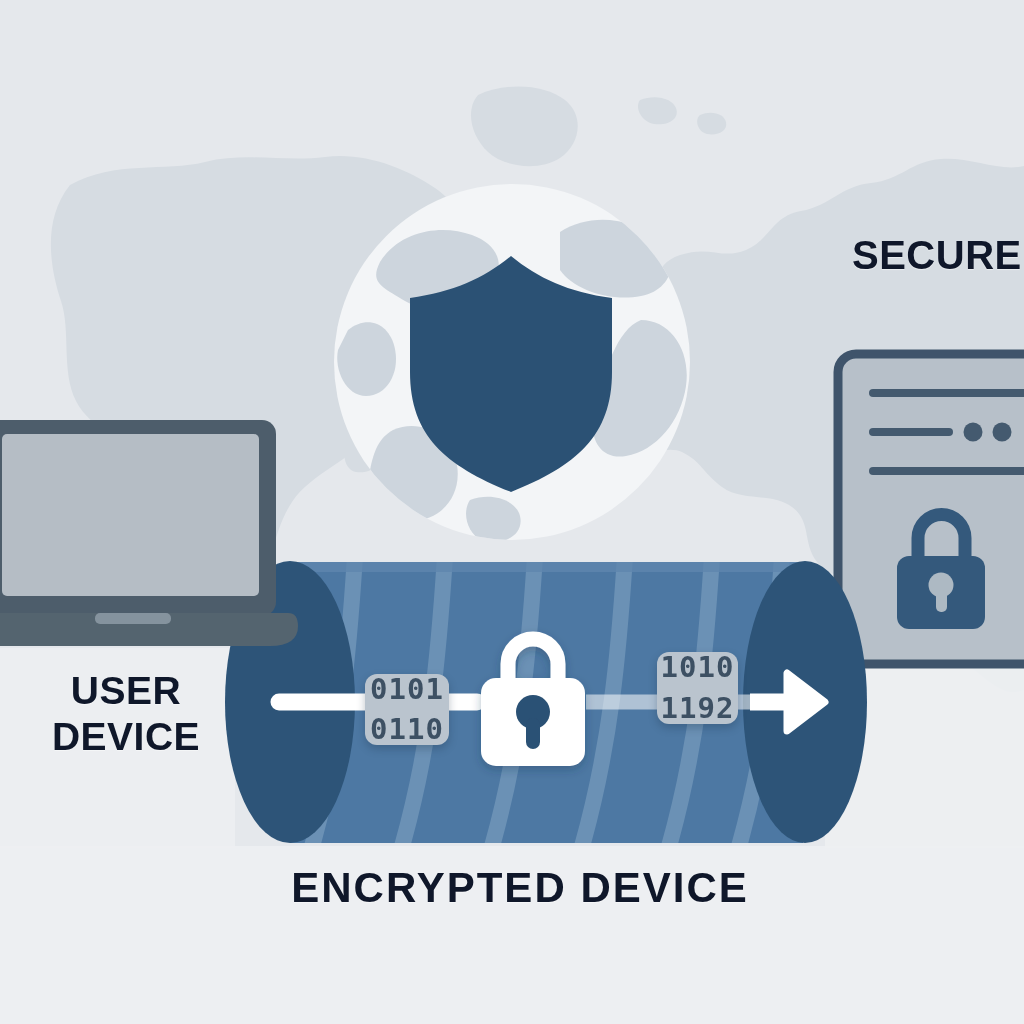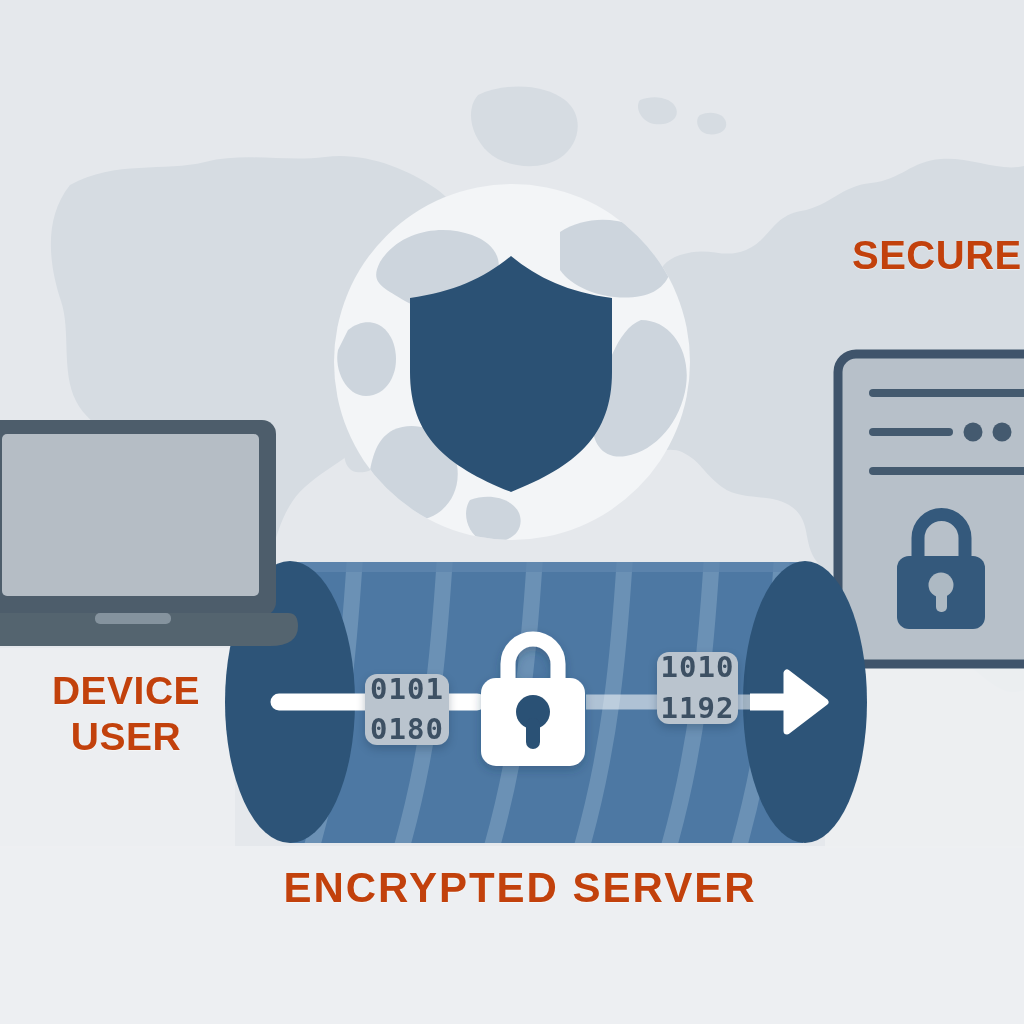--- a/index.html
+++ b/index.html
@@ -2,21 +2,21 @@
 <html><head>
 <meta charset="utf-8">
 <style>
   html,body{margin:0;padding:0;background:#e5e8ec;}
   .canvas{
     position:relative;width:1024px;height:1024px;overflow:hidden;
     font-family:"Liberation Sans",sans-serif;background:#e5e8ec;
   }
   .layer{position:absolute;left:0;top:0;width:1024px;height:1024px;}
   .label{
-    position:absolute;font-weight:bold;color:#c2410c;
+    position:absolute;font-weight:bold;color:#0f172a;
     text-shadow:0 1px 1px rgba(255,255,255,.5);
   }
   .secure-server{left:852px;top:230px;font-size:40px;line-height:50px;letter-spacing:.5px;white-space:nowrap;}
   .user-device{left:22px;top:668px;width:208px;text-align:center;font-size:39px;line-height:46px;letter-spacing:.5px;}
   .encrypted-tunnel{left:208px;top:864px;width:624px;text-align:center;font-size:42px;letter-spacing:2px;white-space:nowrap;}
   .vpn-label{
     position:absolute;left:411px;top:330px;width:201px;text-align:center;
     font-size:74px;line-height:86px;font-weight:bold;letter-spacing:2px;color:#f2f5f8;
   }
   .chip{
@@ -151,40 +151,40 @@
     <g filter="url(#lockShadow)">
       <path d="M 508 682 L 508 664 A 25 25 0 0 1 558 664 L 558 682" fill="none" stroke="#ffffff" stroke-width="15" stroke-linecap="round"></path>
       <rect x="481" y="678" width="104" height="88" rx="15" fill="#ffffff"></rect>
       <circle cx="533" cy="712" r="17" fill="#2b5174"></circle>
       <rect x="526" y="718" width="14" height="31" rx="7" fill="#2b5174"></rect>
     </g>
   </svg>
 
   <div class="chip chip-1">
     <span>0101</span>
-    <span>0180</span>
+    <span>0110</span>
   </div>
   <div class="chip chip-2">
     <span>1010</span>
     <span>1192</span>
   </div>
 
   <svg class="layer" viewBox="0 0 1024 1024">
     <g>
       <rect x="-28" y="420" width="304" height="196" rx="14" fill="#4d5d6b"></rect>
       <rect x="2" y="434" width="257" height="162" rx="5" fill="#b5bdc5"></rect>
       <path d="M -28 613 L 288 613 Q 298 613 298 626 Q 298 646 270 646 L -28 646 Z" fill="#54646f"></path>
       <rect x="95" y="613" width="76" height="11" rx="5" fill="#85939e"></rect>
     </g>
   </svg>
 
   <div class="label secure-server">
     <div>SECURE</div>
   </div>
 
   <div class="label user-device">
+    <div>USER</div>
     <div>DEVICE</div>
-    <div>USER</div>
   </div>
 
-  <div class="label encrypted-tunnel">ENCRYPTED SERVER</div>
+  <div class="label encrypted-tunnel">ENCRYPTED DEVICE</div>
 
 </div>
 
 </body></html>

